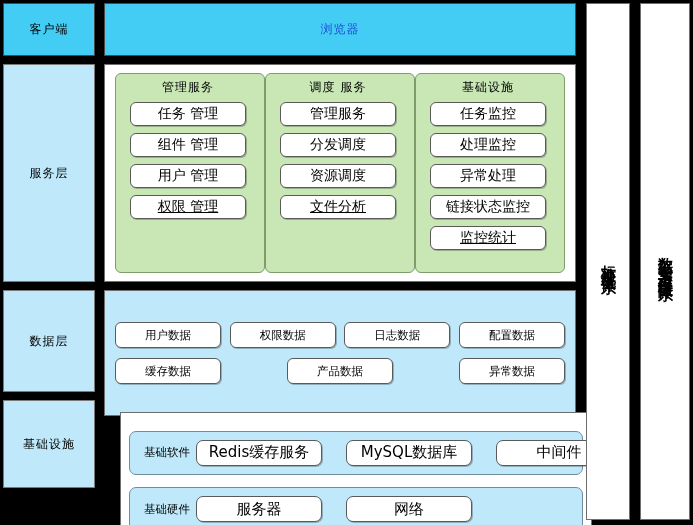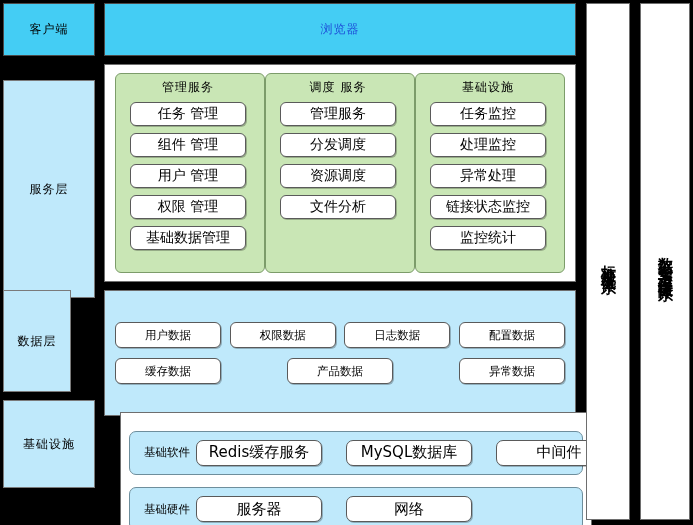--- a/index.html
+++ b/index.html
@@ -89,21 +89,21 @@
     width: 114px;
     height: 22px;
     margin-bottom: 7px;
     display: flex;
     align-items: center;
     justify-content: center;
     font-size: 14px;
     color: #000;
     box-shadow: 1px 1px 0 rgba(0,0,0,0.25);
   }
-  .svc-item:last-child { margin-bottom: 0; }
+  .svc-item:last-child { margin-bottom: 0; text-decoration: underline; }
 
   
   .data-panel {
     background: #bfe9fb;
     border: 1px solid #6e6e6e;
     display: flex;
     flex-direction: column;
     justify-content: center;
     padding: 6px 10px;
   }
@@ -191,54 +191,53 @@
 <div id="root">
 
   <div class="abs client-head" style="left:3px; top:3px; width:92px; height:53px;">
     <span>客户端</span>
   </div>
 
   <div class="abs browser-bar" style="left:104px; top:3px; width:472px; height:53px;">
     <span>浏览器</span>
   </div>
 
-  <div class="abs layer-label" style="left:3px; top:64px; width:92px; height:218px;margin-top:16px;">
+  <div class="abs layer-label" style="left:3px; top:64px; width:92px; height:218px;">
     <span>服务层</span>
   </div>
 
   <div class="abs service-panel" style="left:104px; top:64px; width:472px; height:218px;">
 
     <div class="svc-group">
       <div class="svc-group-title">管理服务</div>
       <div class="svc-item">任务 管理</div>
       <div class="svc-item">组件 管理</div>
       <div class="svc-item">用户 管理</div>
       <div class="svc-item">权限 管理</div>
-      <div class="svc-item">基础数据管理</div>
     </div>
 
     <div class="svc-group">
       <div class="svc-group-title">调度 服务</div>
       <div class="svc-item">管理服务</div>
       <div class="svc-item">分发调度</div>
       <div class="svc-item">资源调度</div>
       <div class="svc-item">文件分析</div>
     </div>
 
     <div class="svc-group">
       <div class="svc-group-title">基础设施</div>
       <div class="svc-item">任务监控</div>
       <div class="svc-item">处理监控</div>
       <div class="svc-item">异常处理</div>
       <div class="svc-item">链接状态监控</div>
       <div class="svc-item">监控统计</div>
     </div>
   </div>
 
-  <div class="abs layer-label" style="left:3px; top:290px; width:68px; height:102px;">
+  <div class="abs layer-label" style="left:3px; top:290px; width:92px; height:102px;">
     <span>数据层</span>
   </div>
 
   <div class="abs data-panel" style="left:104px; top:290px; width:472px; height:126px;">
     <div class="data-row">
       <div class="data-item">用户数据</div>
       <div class="data-item">权限数据</div>
       <div class="data-item">日志数据</div>
       <div class="data-item">配置数据</div>
     </div>

